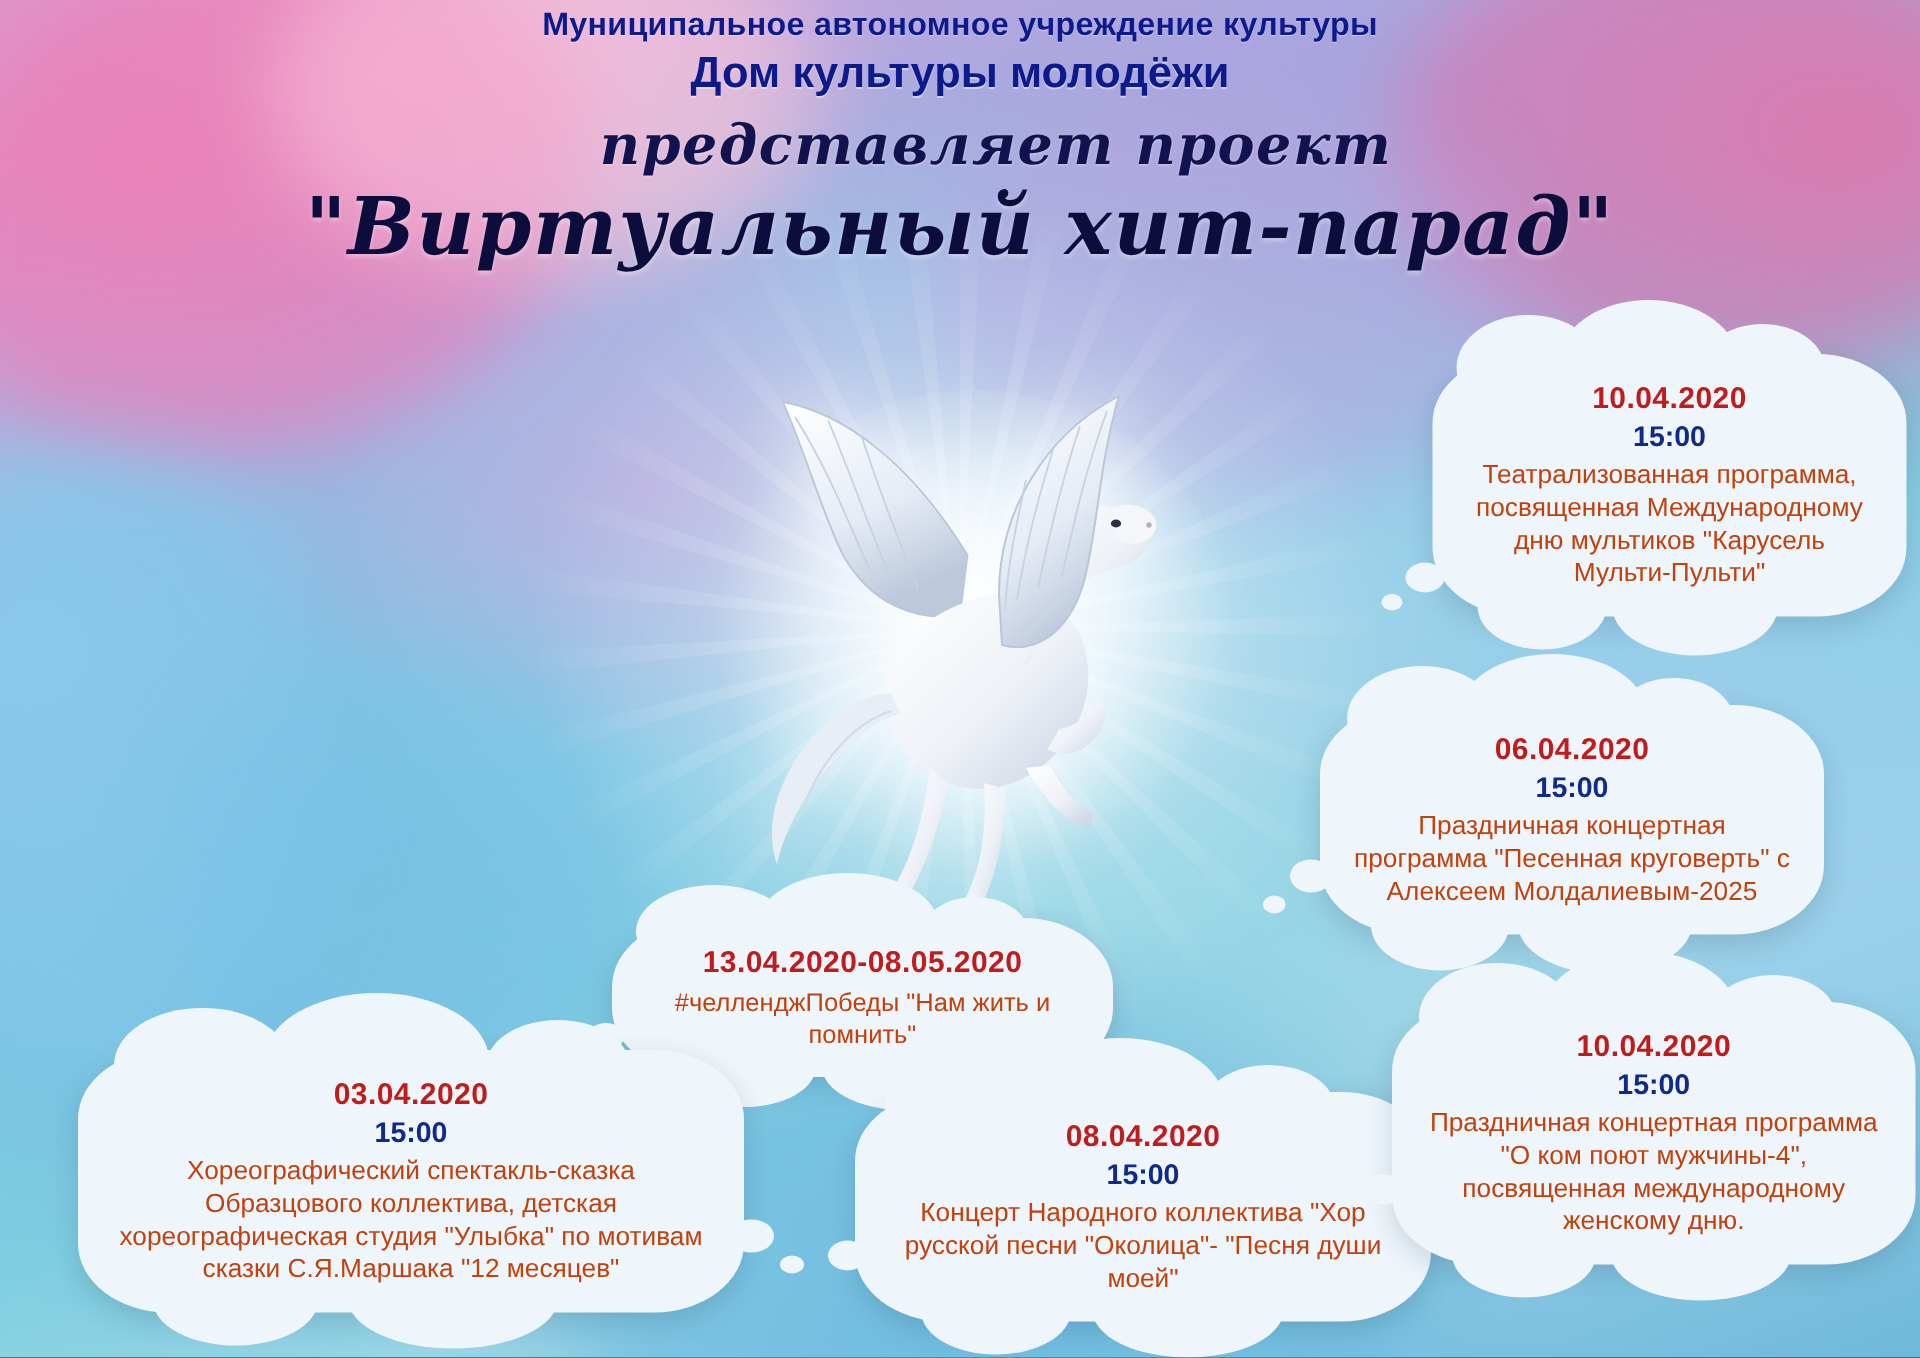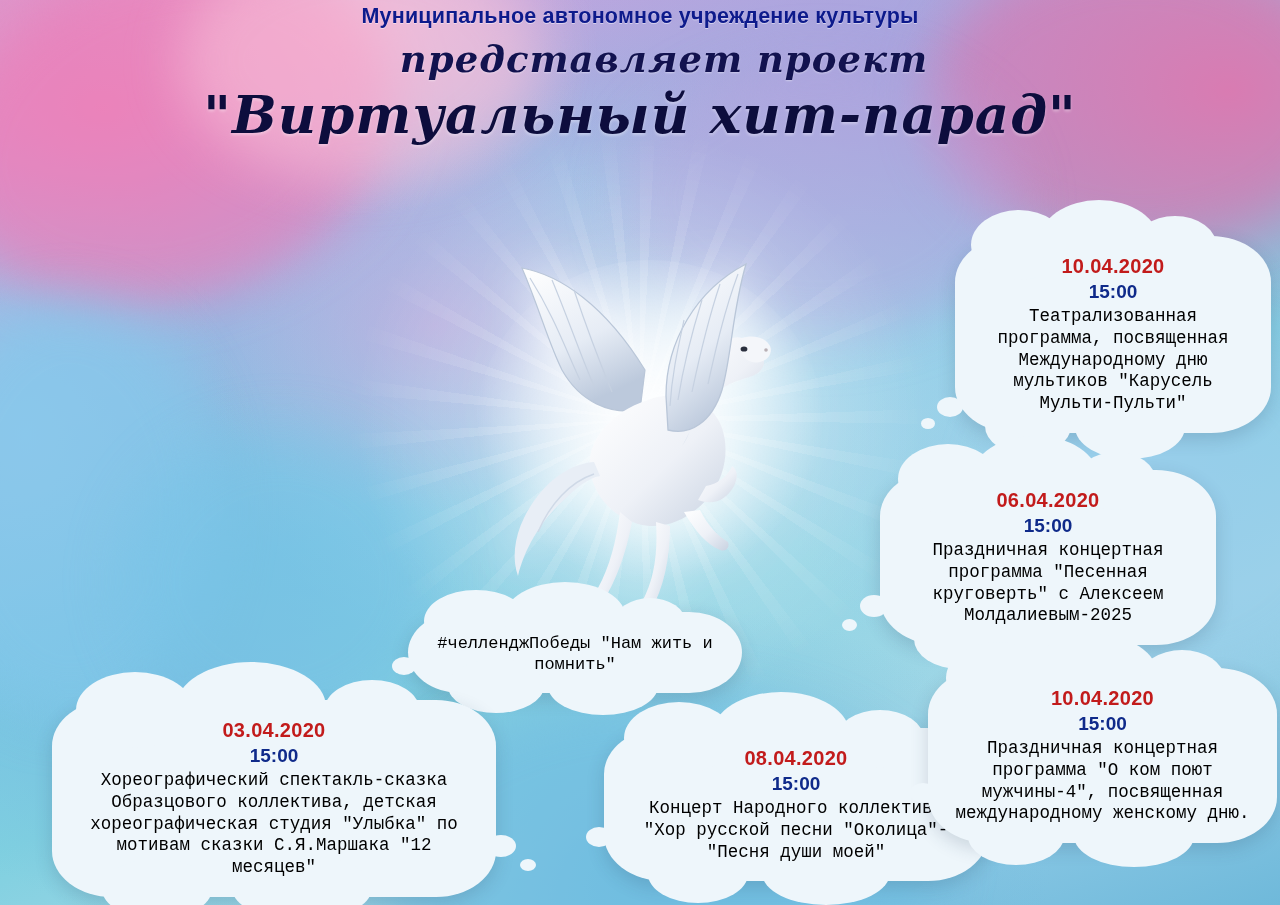--- a/index.html
+++ b/index.html
@@ -147,32 +147,31 @@
     letter-spacing: .3px;
   }
   .cloud .time {
     font-weight: bold;
     font-size: 19px;
     color: #0f2a8a;
     margin-top: 1px;
   }
   .cloud .desc {
     font-size: 17.5px;
-    color: #000000;
+    color: #c2410c;
     margin-top: 3px;
-    font-family: Liberation Mono, monospace;
   }
   .cloud.small .desc { font-size: 17px; }
 
   
   #cloud-1 { left: 955px; top: 236px; width: 272px; }
   #cloud-2 { left: 880px; top: 470px; width: 292px; }
   #cloud-3 { left: 408px; top: 612px; width: 290px; }
   #cloud-4 { left: 52px; top: 700px; width: 400px; }
-  #cloud-5 { left: 604px; top: 728px; width: 340px; }
+  #cloud-5 { left: 570px; top: 728px; width: 340px; }
   #cloud-6 { left: 928px; top: 668px; width: 305px; }
 
   .tail {
     position: absolute;
     background: #eef6fb;
     border-radius: 50%;
   }
 </style>
 </head>
 <body>
@@ -184,20 +183,21 @@
   <div class="swirl s3"></div>
   <div class="swirl s4"></div>
   <div class="swirl s5"></div>
   <div class="swirl s6"></div>
   <div class="swirl s7"></div>
   <div class="swirl s8"></div>
   <div class="rays"></div>
 
   <div class="head-wrap">
     <div class="line1">Муниципальное автономное учреждение культуры</div>
+    <div class="line2">Дом культуры молодёжи</div>
     <div class="line3">представляет проект</div>
     <div class="line4">"Виртуальный хит-парад"</div>
   </div>
 
   <svg class="pegasus" viewBox="0 0 360 380" aria-hidden="true">
     <defs>
       <linearGradient id="bodyG" x1="0" y1="0" x2="1" y2="1">
         <stop offset="0%" stop-color="#ffffff"></stop>
         <stop offset="55%" stop-color="#eef1f7"></stop>
         <stop offset="100%" stop-color="#c9d3e2"></stop>
@@ -294,20 +294,21 @@
   </div>
 
   <div class="cloud small" id="cloud-3">
     <div class="bump" style="width:104px;height:62px;left:16px;top:-22px;"></div>
     <div class="bump" style="width:122px;height:72px;left:96px;top:-30px;"></div>
     <div class="bump" style="width:72px;height:50px;left:206px;top:-14px;"></div>
     <div class="bump" style="width:96px;height:54px;left:40px;bottom:-20px;"></div>
     <div class="bump" style="width:110px;height:58px;left:140px;bottom:-22px;"></div>
     <div class="tail" style="width:24px;height:18px;left:-16px;bottom:18px;"></div>
     <div style="position:relative;z-index:2;">
+      <div class="date">13.04.2020-08.05.2020</div>
       <div class="desc">#челленджПобеды "Нам жить и помнить"</div>
     </div>
   </div>
 
   <div class="cloud" id="cloud-4">
     <div class="bump" style="width:118px;height:76px;left:24px;top:-28px;"></div>
     <div class="bump" style="width:150px;height:90px;left:124px;top:-38px;"></div>
     <div class="bump" style="width:96px;height:62px;left:272px;top:-20px;"></div>
     <div class="bump" style="width:110px;height:60px;left:50px;bottom:-22px;"></div>
     <div class="bump" style="width:140px;height:66px;left:180px;bottom:-24px;"></div>

